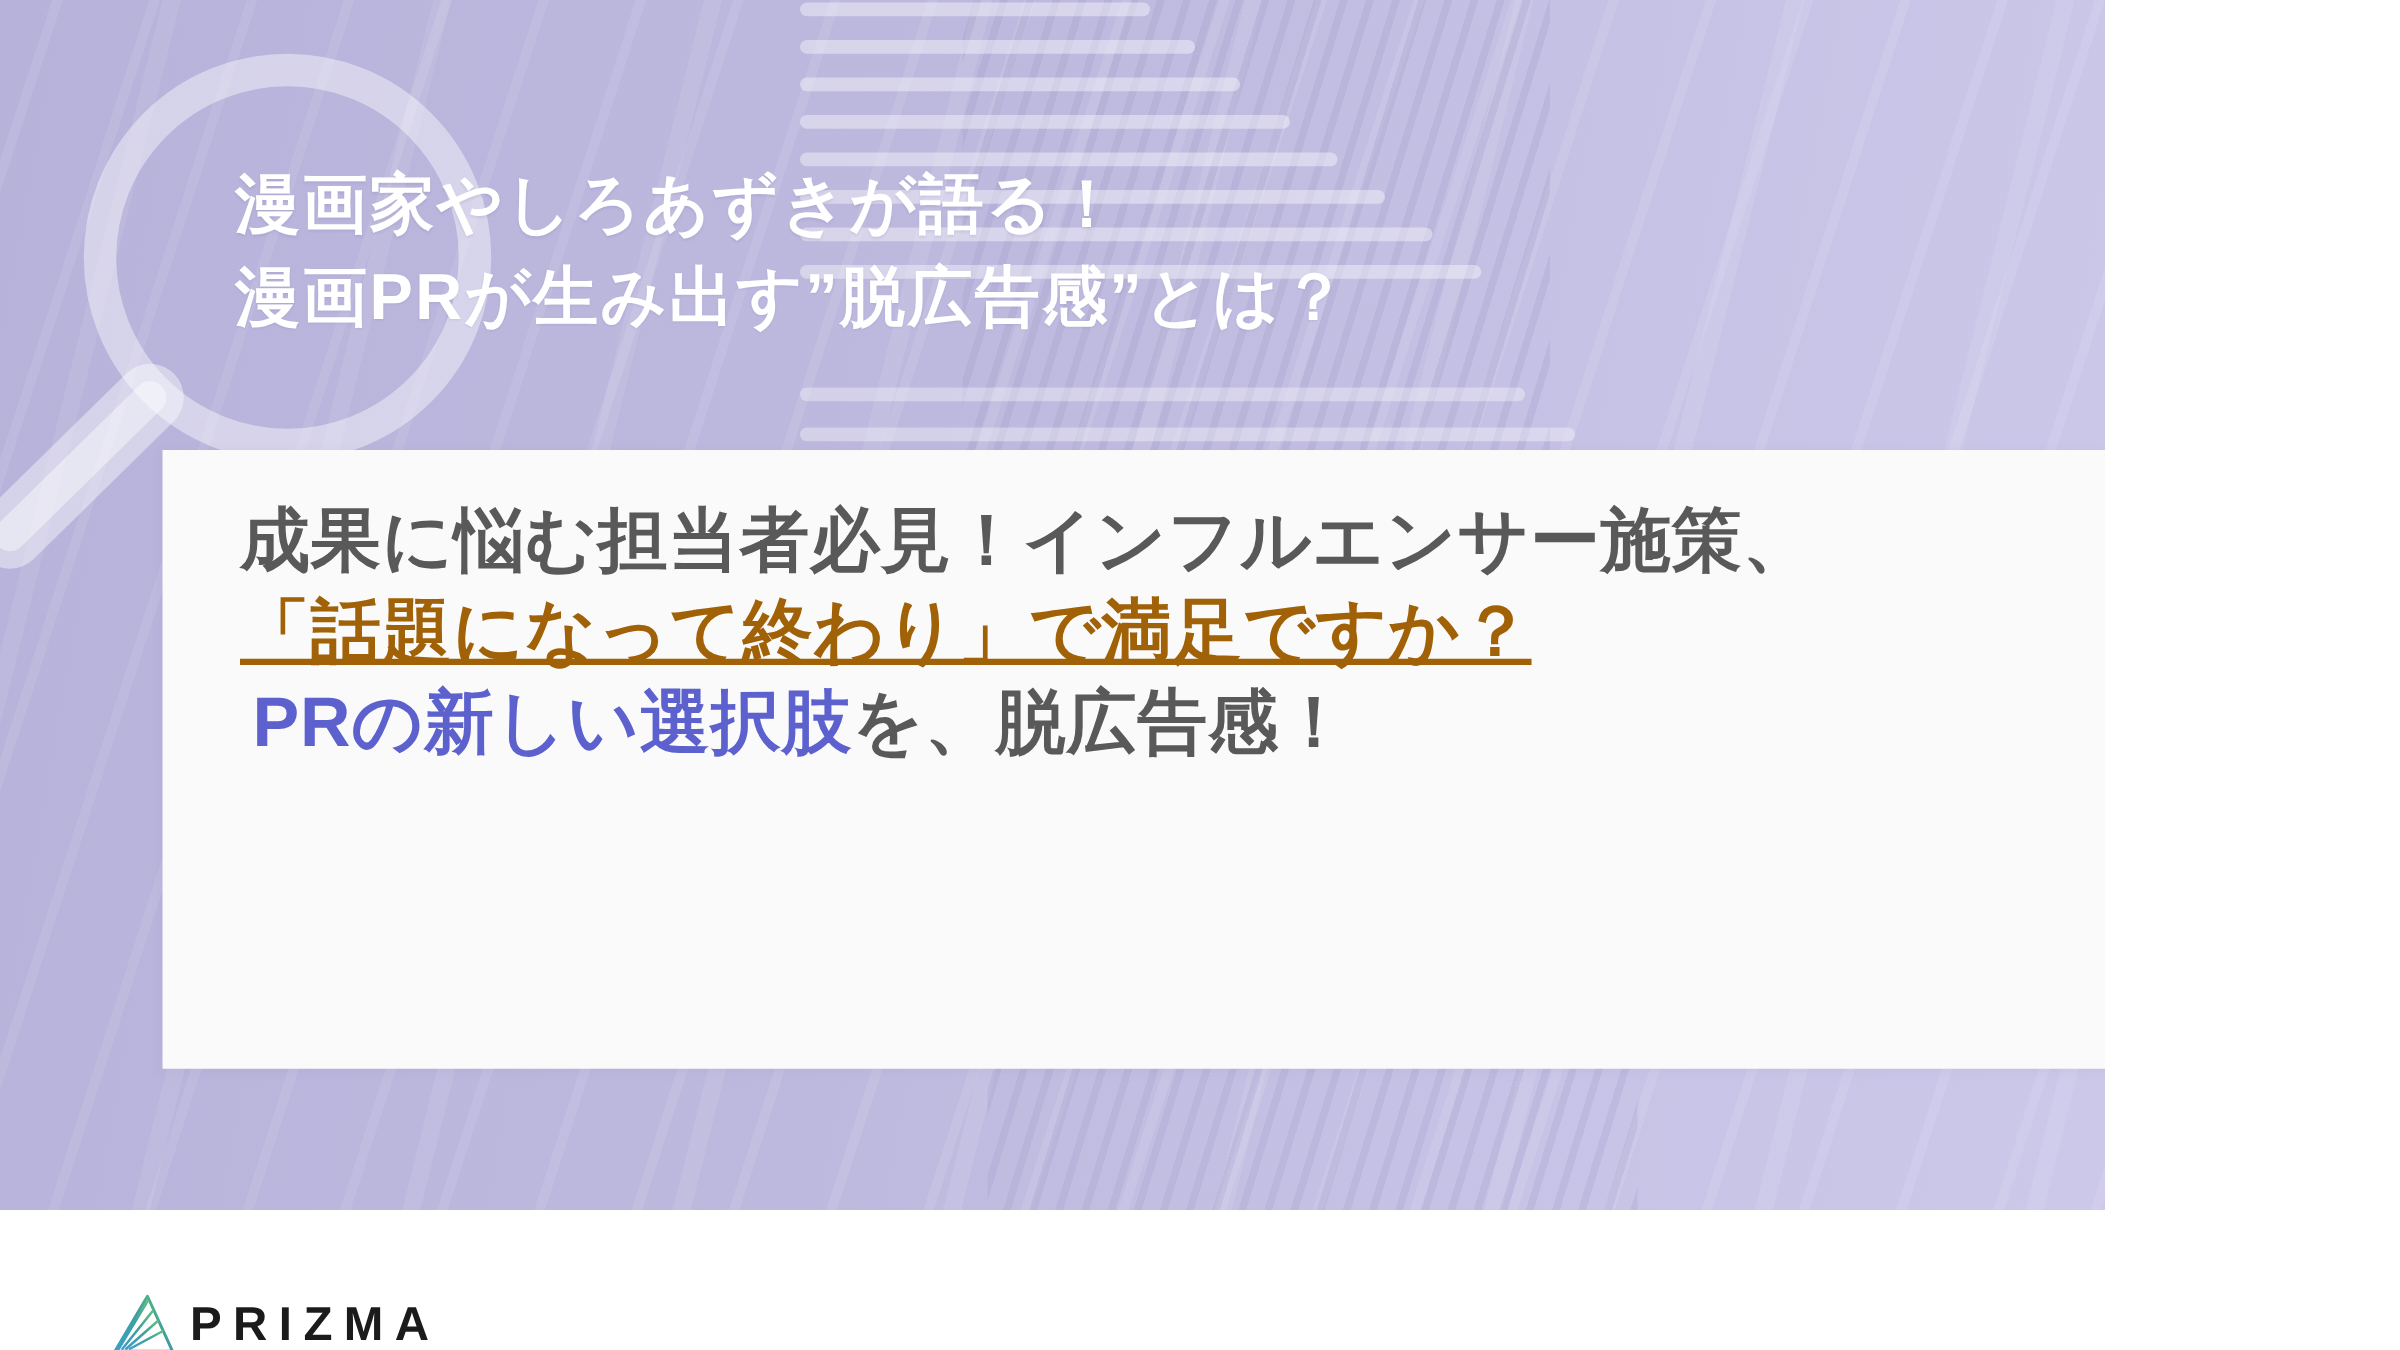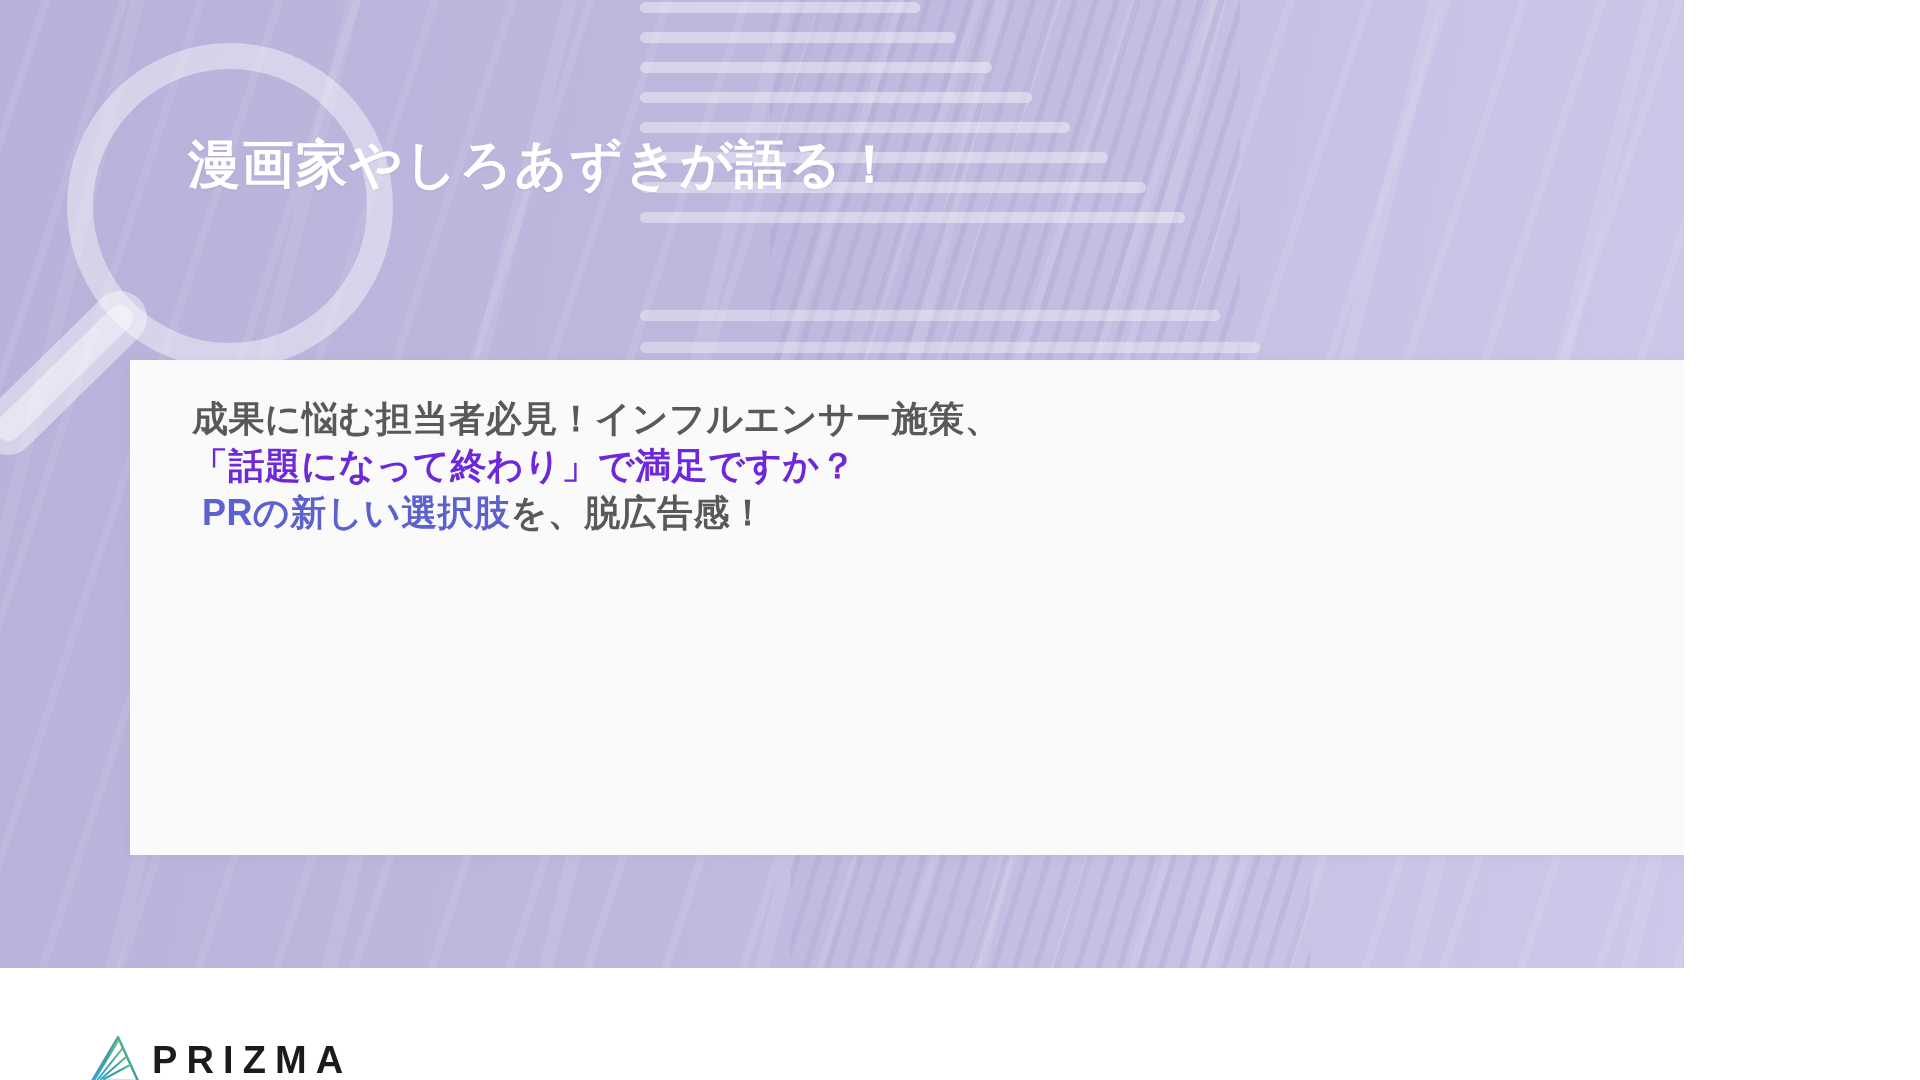--- a/index.html
+++ b/index.html
@@ -98,24 +98,24 @@
   .card{
     position:absolute; left:130px; top:360px;
     width:1790px; height:495px;
     background:#fafafa;
     box-shadow:0 2px 10px rgba(110,105,155,.08);
   }
   .card-inner{
     position:absolute; left:62px; top:36px; right:20px;
   }
   .ln{
-    font-size:36px; font-weight:700; line-height:1.30;
+    font-size:56px; font-weight:700; line-height:1.30;
     color:#595959; letter-spacing:.012em; white-space:nowrap;
   }
-  .ln.l2{ color:#6d28d9; }
+  .ln.l2{ color:#a16207;text-decoration:underline; }
   .em{ color:#5c61ce;margin-left:10px; }
 
   
   .illus{ position:absolute; left:1368px; top:600px; width:556px; height:382px; }
 
   
   .footer{
     position:absolute; left:0; top:968px; width:1920px; height:112px;
     background:#ffffff;
   }
@@ -159,21 +159,21 @@
     </div>
 
     <svg class="magnifier" viewBox="0 0 460 420">
       <g fill="none" stroke="rgba(255,255,255,0.42)" stroke-width="26" stroke-linecap="round">
         <circle cx="268" cy="170" r="150"></circle>
         <line x1="158" y1="282" x2="46" y2="392"></line>
       </g>
       <line x1="158" y1="282" x2="46" y2="392" stroke="rgba(255,255,255,0.42)" stroke-width="54" stroke-linecap="round"></line>
     </svg>
 
-    <div class="kicker"><span>漫画家やしろあずきが語る！</span><br></div>
+    <div class="kicker"><span>漫画家やしろあずきが語る！</span><br><span>漫画PRが生み出す”脱広告感”とは？</span></div>
   </div>
 
   <div class="card">
     <div class="card-inner">
       <div class="ln">成果に悩む担当者必見！インフルエンサー施策、</div>
       <div class="ln l2">「話題になって終わり」で満足ですか？</div>
       <div class="ln"><span class="em">PRの新しい選択肢</span><span>を、脱広告感！</span></div>
     </div>
 
     <svg class="illus" viewBox="0 0 556 382">

